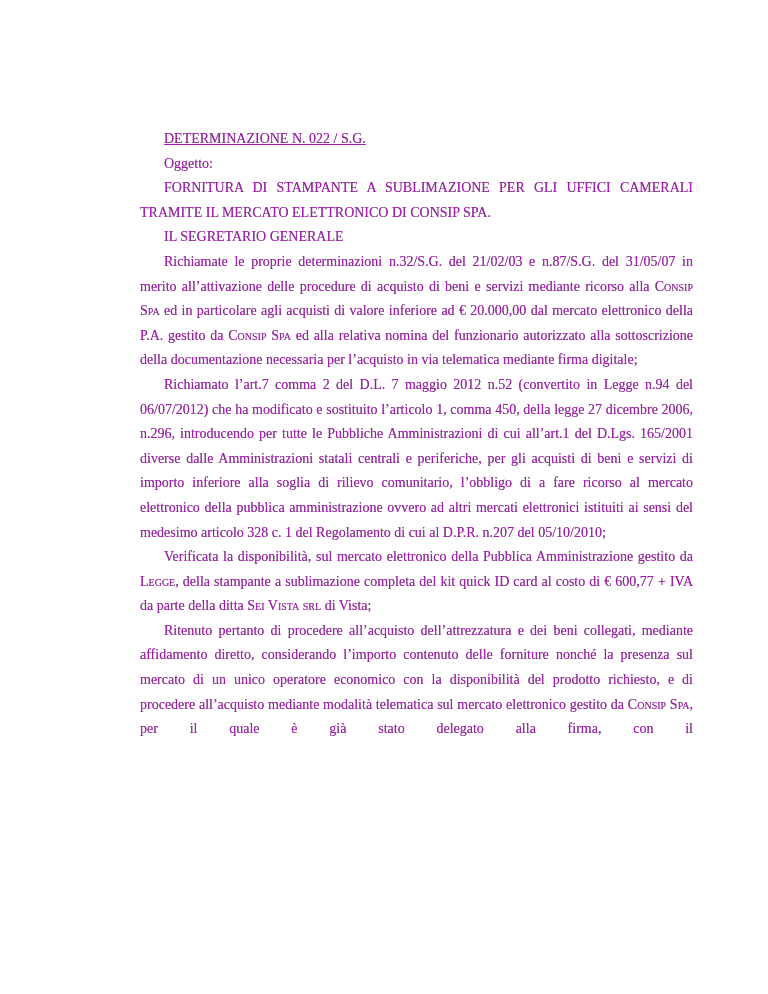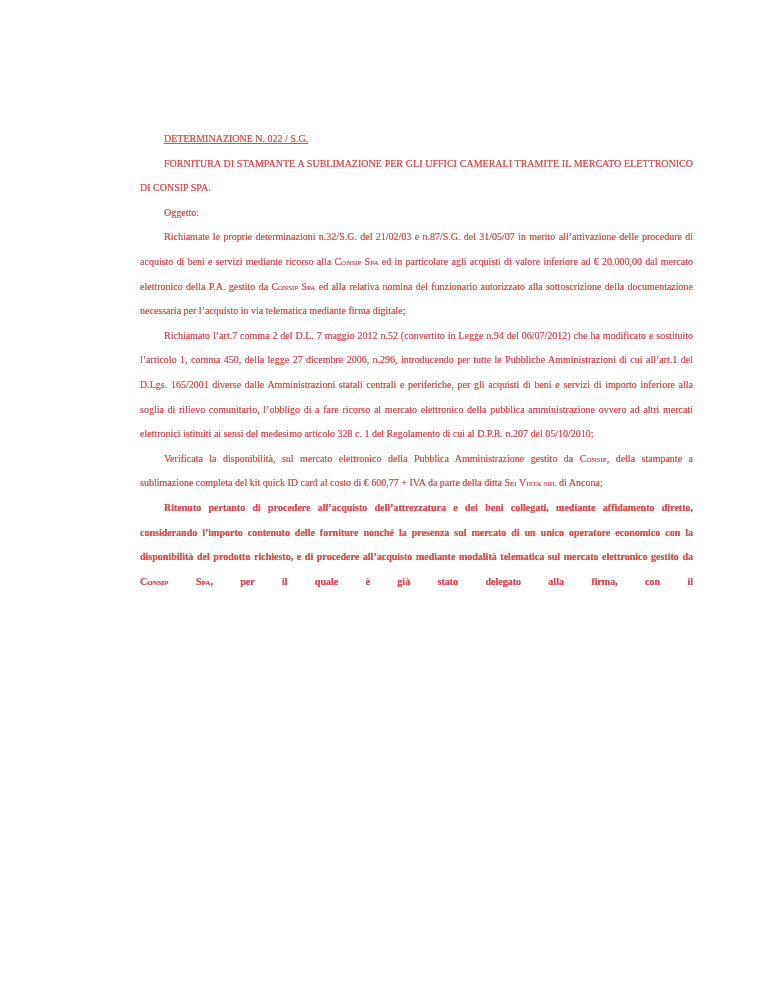--- a/index.html
+++ b/index.html
@@ -13,45 +13,46 @@
     height: 994px;
     background: #ffffff;
     overflow: hidden;
   }
   .text-block {
     position: absolute;
     left: 140px;
     top: 127px;
     width: 553px;
     font-family: "Liberation Serif", "DejaVu Serif", serif;
-    font-size: 10px;
+    font-size: 14px;
     line-height: 24.6px;
-    color: #ef4444;
+    color: #a21caf;
     text-shadow: 0 0 0.5px rgba(0,0,0,0.45);
   }
   .text-block p {
     margin: 0;
     padding: 0;
     text-align: justify;
     text-indent: 24px;
   }
   .no-indent { text-indent: 0; }
   .center { text-align: center; text-indent: 0; }
   .underline { text-decoration: underline; }
   .sc { font-variant: small-caps; }
-  .jlast { text-align-last: justify; font-weight: bold; }
+  .jlast { text-align-last: justify; }
 </style>
 </head>
 <body>
 
 <div class="page">
   <div class="text-block">
     <p class="center"><span class="underline">DETERMINAZIONE N. 022 / S.G.</span></p>
+    <p class="no-indent">Oggetto:</p>
     <p class="no-indent">FORNITURA DI STAMPANTE A SUBLIMAZIONE PER GLI UFFICI CAMERALI TRAMITE IL MERCATO ELETTRONICO DI CONSIP SPA.</p>
-    <p class="no-indent">Oggetto:</p>
+    <p class="center">IL SEGRETARIO GENERALE</p>
     <div id="paragraphs">
         <p><span>Richiamate le proprie determinazioni n.32/S.G. del 21/02/03 e n.87/S.G. del 31/05/07 in merito all’attivazione delle procedure di acquisto di beni e servizi mediante ricorso alla </span><span class="sc">Consip Spa</span><span> ed in particolare agli acquisti di valore inferiore ad € 20.000,00 dal mercato elettronico della P.A. gestito da </span><span class="sc">Consip Spa</span><span> ed alla relativa nomina del funzionario autorizzato alla sottoscrizione della documentazione necessaria per l’acquisto in via telematica mediante firma digitale;</span></p>
         <p><span>Richiamato l’art.7 comma 2 del D.L. 7 maggio 2012 n.52 (convertito in Legge n.94 del 06/07/2012) che ha modificato e sostituito l’articolo 1, comma 450, della legge 27 dicembre 2006, n.296, introducendo per tutte le Pubbliche Amministrazioni di cui all’art.1 del D.Lgs. 165/2001 diverse dalle Amministrazioni statali centrali e periferiche, per gli acquisti di beni e servizi di importo inferiore alla soglia di rilievo comunitario, l’obbligo di a fare ricorso al mercato elettronico della pubblica amministrazione ovvero ad altri mercati elettronici istituiti ai sensi del medesimo articolo 328 c. 1 del Regolamento di cui al D.P.R. n.207 del 05/10/2010;</span></p>
-        <p><span>Verificata la disponibilità, sul mercato elettronico della Pubblica Amministrazione gestito da </span><span class="sc">Consip</span><span>, della stampante a sublimazione completa del kit quick ID card al costo di € 600,77 + IVA da parte della ditta </span><span class="sc">Sei Vista srl</span><span> di Ancona;</span></p>
+        <p><span>Verificata la disponibilità, sul mercato elettronico della Pubblica Amministrazione gestito da </span><span class="sc">Legge</span><span>, della stampante a sublimazione completa del kit quick ID card al costo di € 600,77 + IVA da parte della ditta </span><span class="sc">Sei Vista srl</span><span> di Vista;</span></p>
         <p class="jlast"><span>Ritenuto pertanto di procedere all’acquisto dell’attrezzatura e dei beni collegati, mediante affidamento diretto, considerando l’importo contenuto delle forniture nonché la presenza sul mercato di un unico operatore economico con la disponibilità del prodotto richiesto, e di procedere all’acquisto mediante modalità telematica sul mercato elettronico gestito da </span><span class="sc">Consip Spa</span><span>, per il quale è già stato delegato alla firma, con il</span></p>
       </div>
   </div>
 </div>
 
 </body></html>

